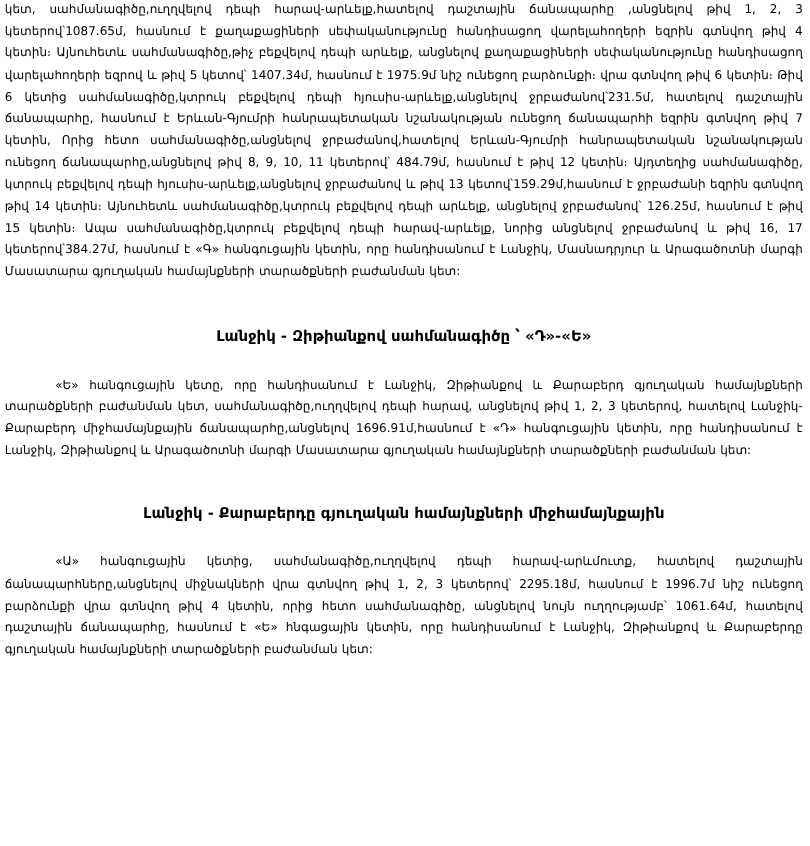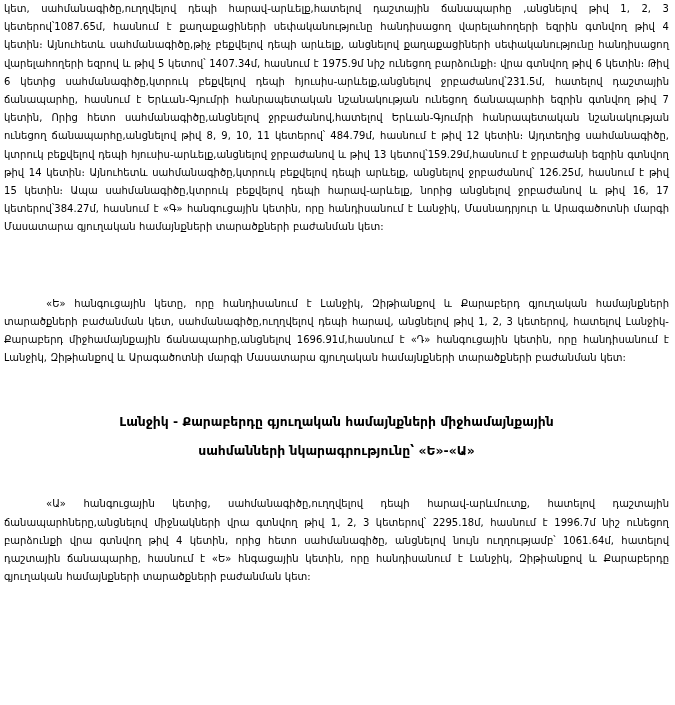--- a/index.html
+++ b/index.html
@@ -40,44 +40,44 @@
     font-size: 12.4px;
     line-height: 18px;
     font-weight: bold;
     margin: 0;
   }
   .heading-2line {
     text-align: center;
     font-size: 12.4px;
     line-height: 17px;
     font-weight: bold;
-    margin: 12px;
+    margin: 0;
   }
   .spacer-lg { height: 34px; }
   .spacer-md { height: 24px; }
   .block-p1 { padding-top: 0px; }
   
   .flush { text-indent: 0; }
 </style>
 </head>
 <body>
 
 <div class="page">
 
   <p class="para flush block-p1">կետ, սահմանագիծը,ուղղվելով դեպի հարավ-արևելք,հատելով դաշտային ճանապարհը ,անցնելով թիվ 1, 2, 3 կետերով՝1087.65մ, հասնում է  քաղաքացիների սեփականությունը հանդիսացող  վարելահողերի եզրին գտնվող թիվ 4 կետին։ Այնուհետև սահմանագիծը,թիչ բեքվելով  դեպի  արևելք, անցնելով  քաղաքացիների  սեփականությունը հանդիսացող վարելահողերի եզրով և թիվ 5 կետով՝ 1407.34մ, հասնում է 1975.9մ նիշ ունեցող բարձունքի։ վրա գտնվող թիվ 6 կետին։ Թիվ 6 կետից սահմանագիծը,կտրուկ բեքվելով դեպի հյուսիս-արևելք,անցնելով ջրբաժանով՝231.5մ, հատելով դաշտային ճանապարհը, հասնում է Երևան-Գյումրի հանրապետական նշանակության ունեցող ճանապարհի եզրին գտնվող թիվ 7 կետին, Որից հետո սահմանագիծը,անցնելով ջրբաժանով,հատելով Երևան-Գյումրի հանրապետական նշանակության ունեցող ճանապարհը,անցնելով թիվ 8, 9, 10, 11 կետերով՝ 484.79մ, հասնում է թիվ 12 կետին։ Այդտեղից  սահմանագիծը, կտրուկ բեքվելով դեպի հյուսիս-արևելք,անցնելով ջրբաժանով և թիվ 13 կետով՝159.29մ,հասնում է ջրբաժանի եզրին գտնվող թիվ 14 կետին։ Այնուհետև սահմանագիծը,կտրուկ բեքվելով դեպի  արևելք,  անցնելով  ջրբաժանով՝ 126.25մ,  հասնում է թիվ 15 կետին։ Ապա սահմանագիծը,կտրուկ բեքվելով դեպի հարավ-արևելք, նորից անցնելով ջրբաժանով և թիվ 16, 17 կետերով՝384.27մ,  հասնում է «Գ» հանգուցային կետին, որը հանդիսանում է Լանջիկ, Մասնադրյուր և Արագածոտնի մարգի Մասատարա գյուղական համայնքների տարածքների բաժանման կետ:</p>
 
   <div class="spacer-lg"></div>
 
+  <p class="heading">Լանջիկ - Զիթիանքով սահմանագիծը ՝ «Դ»-«Ե»</p>
 
   <div class="spacer-md"></div>
 
   <p class="para indent">«Ե» հանգուցային կետը, որը հանդիսանում է Լանջիկ, Զիթիանքով և Քարաբերդ գյուղական համայնքների տարածքների բաժանման կետ,  սահմանագիծը,ուղղվելով դեպի հարավ, անցնելով թիվ 1, 2, 3 կետերով, հատելով Լանջիկ-Քարաբերդ միջհամայնքային ճանապարհը,անցնելով 1696.91մ,հասնում է «Դ» հանգուցային կետին, որը հանդիսանում է Լանջիկ, Զիթիանքով և Արագածոտնի մարգի Մասատարա գյուղական համայնքների տարածքների բաժանման կետ:</p>
 
   <div class="spacer-lg"></div>
 
   <p class="heading-2line">Լանջիկ - Քարաբերդը գյուղական համայնքների  միջհամայնքային</p>
-  <p class="heading-2line">սահմանների նկարագրությունը՝  «Ե»-«Ա»</p>
 
   <div class="spacer-md"></div>
 
   <p class="para indent">«Ա» հանգուցային կետից, սահմանագիծը,ուղղվելով դեպի հարավ-արևմուտք, հատելով դաշտային ճանապարհները,անցնելով միջնակների վրա գտնվող թիվ 1, 2, 3 կետերով՝ 2295.18մ, հասնում է 1996.7մ նիշ ունեցող բարձունքի վրա գտնվող թիվ 4 կետին, որից հետո սահմանագիծը, անցնելով նույն ուղղությամբ՝ 1061.64մ,  հատելով դաշտային ճանապարհը, հասնում է «Ե» հնգացային կետին, որը հանդիսանում է Լանջիկ, Զիթիանքով և Քարաբերդը գյուղական համայնքների տարածքների բաժանման կետ:</p>
 
 </div>
 
 </body></html>

